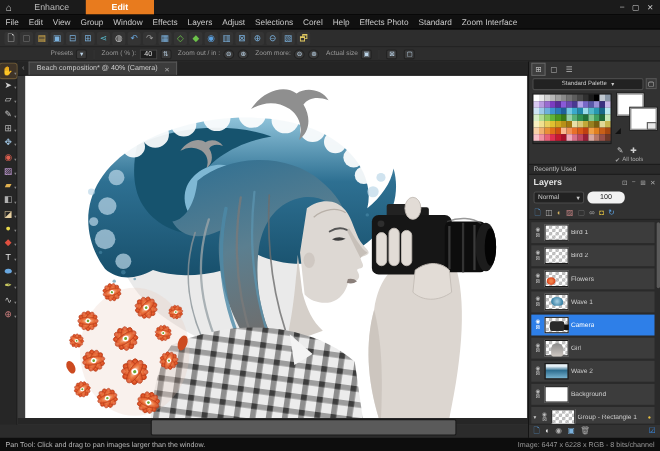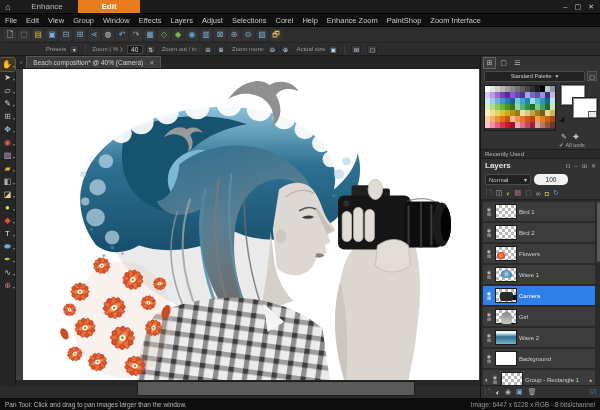--- a/index.html
+++ b/index.html
@@ -130,22 +130,22 @@
       <span class="menu-item">Edit</span>
       <span class="menu-item">View</span>
       <span class="menu-item">Group</span>
       <span class="menu-item">Window</span>
       <span class="menu-item">Effects</span>
       <span class="menu-item">Layers</span>
       <span class="menu-item">Adjust</span>
       <span class="menu-item">Selections</span>
       <span class="menu-item">Corel</span>
       <span class="menu-item">Help</span>
-      <span class="menu-item">Enhance Zoom</span>
-      <span class="menu-item">PaintShop</span>
+      <span class="menu-item">Effects Photo</span>
+      <span class="menu-item">Standard</span>
       <span class="menu-item">Zoom Interface</span>
     </div>
 
   <div class="toolbar" id="toolbar">
       <div class="tb-icon" style="color: rgb(224, 224, 224);">🗋</div>
       <div class="tb-icon" style="color: rgb(122, 122, 122);">▢</div>
       <div class="tb-icon" style="color: rgb(224, 180, 75);">▤</div>
       <div class="tb-icon" style="color: rgb(122, 176, 220);">▣</div>
       <div class="tb-icon" style="color: rgb(122, 176, 220);">⊟</div>
       <div class="tb-icon" style="color: rgb(122, 176, 220);">⊞</div>

